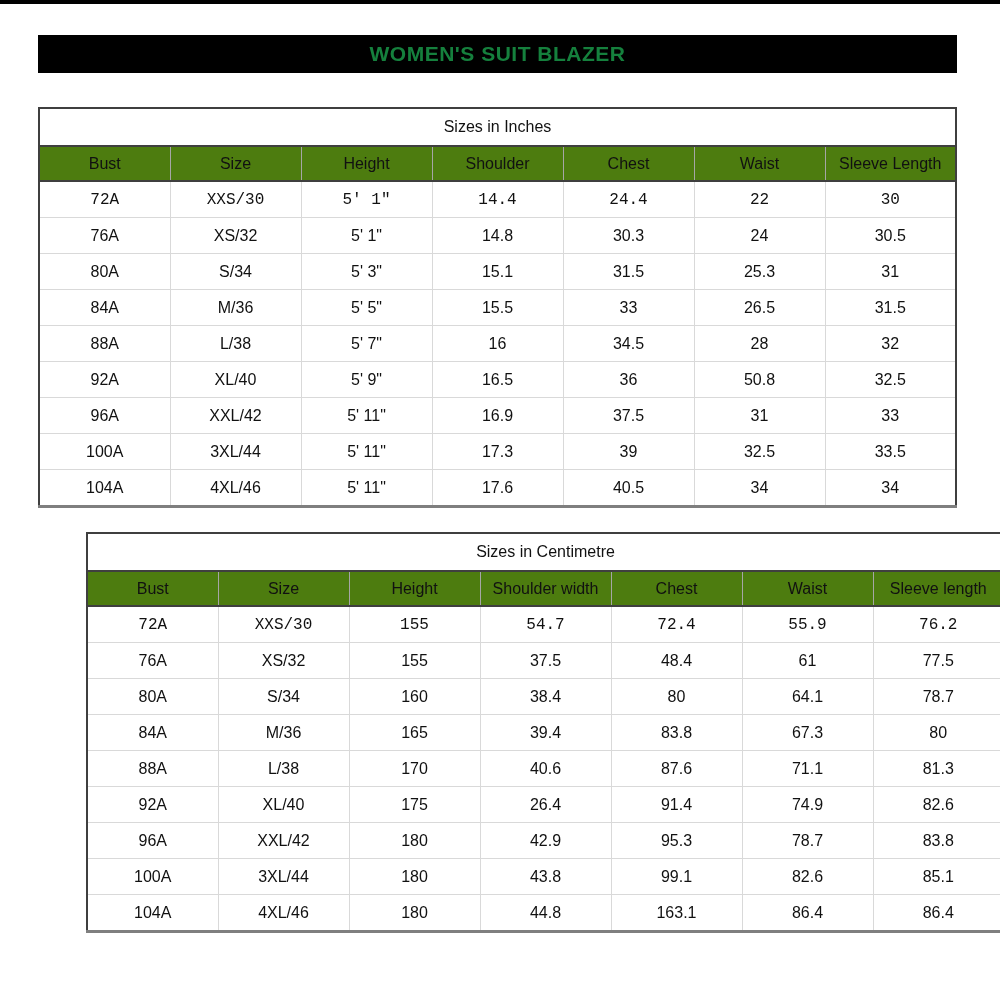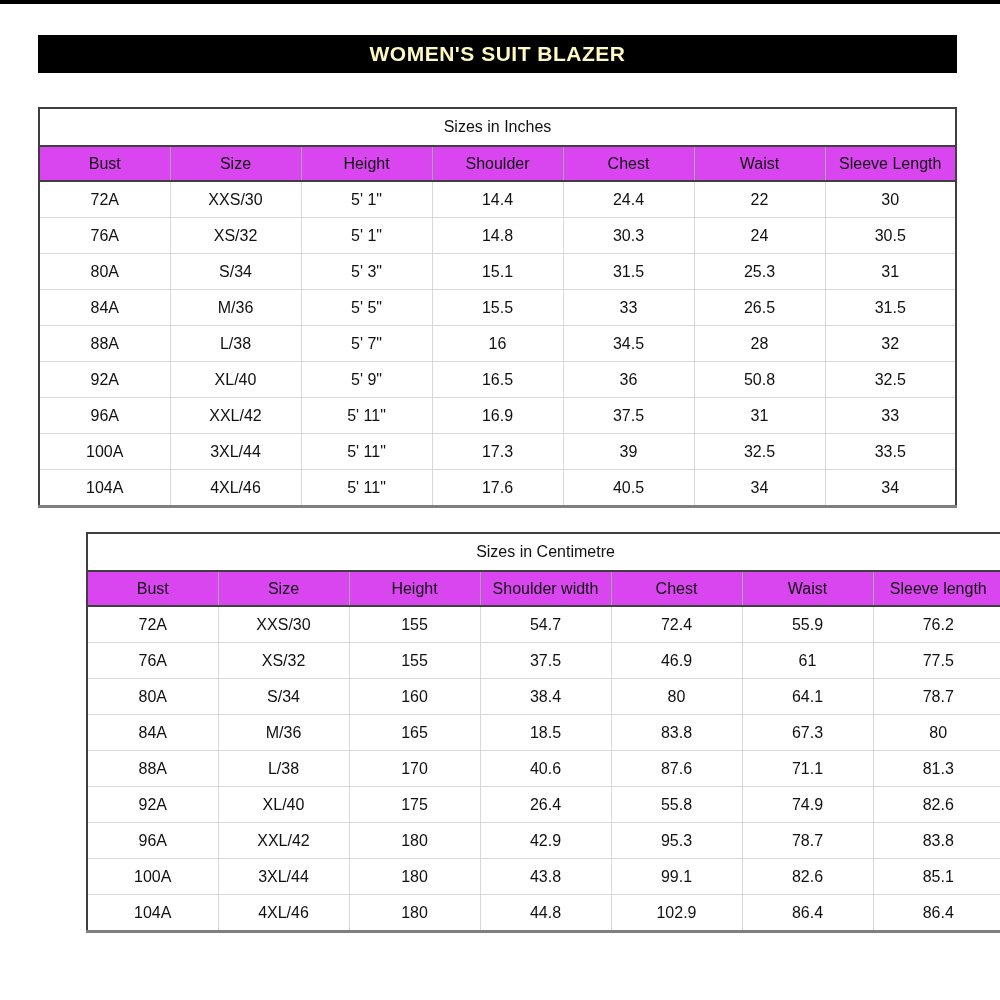--- a/index.html
+++ b/index.html
@@ -23,21 +23,21 @@
     height: 4px;
     background: #000000;
   }
   .banner {
     position: absolute;
     top: 35px;
     left: 38px;
     width: 919px;
     height: 38px;
     background: #000000;
-    color: #fef9c3;
+    color: #15803d;
     display: flex;
     align-items: center;
     justify-content: center;
     font-size: 21px;
     font-weight: bold;
     letter-spacing: 0.5px;
   }
   table.size-table {
     position: absolute;
     left: 38px;
@@ -56,37 +56,37 @@
   #table-cm     { top: 532px; margin-left: 48px; }
   tr.caption-row td {
     height: 34px;
     text-align: center;
     background: #ffffff;
     border-bottom: 2px solid #3f3f3f;
     font-size: 16px;
   }
   tr.head-row th {
     height: 31px;
-    background: #d946ef;
+    background: #4d7c0f;
     font-weight: normal;
     text-align: center;
     border-bottom: 2px solid #3f3f3f;
     border-left: 1px solid #a6a6a6;
     font-size: 16px;
     width: 14.2857%;
   }
   tr.head-row th:first-child { border-left: none; }
   tbody td {
     height: 33px;
     text-align: center;
     border-top: 1px solid #d9d9d9;
     border-left: 1px solid #d9d9d9;
     background: #ffffff;
   }
-  tbody tr:first-child td { border-top: none; }
+  tbody tr:first-child td { border-top: none; font-family: Liberation Mono, monospace; }
   tbody td:first-child { border-left: none; }
 </style>
 </head>
 <body>
 
 <div class="page">
 
   <div class="top-strip"></div>
 
   <div class="banner">
@@ -216,57 +216,57 @@
           <td>54.7</td>
           <td>72.4</td>
           <td>55.9</td>
           <td>76.2</td>
         </tr>
         <tr>
           <td>76A</td>
           <td>XS/32</td>
           <td>155</td>
           <td>37.5</td>
-          <td>46.9</td>
+          <td>48.4</td>
           <td>61</td>
           <td>77.5</td>
         </tr>
         <tr>
           <td>80A</td>
           <td>S/34</td>
           <td>160</td>
           <td>38.4</td>
           <td>80</td>
           <td>64.1</td>
           <td>78.7</td>
         </tr>
         <tr>
           <td>84A</td>
           <td>M/36</td>
           <td>165</td>
-          <td>18.5</td>
+          <td>39.4</td>
           <td>83.8</td>
           <td>67.3</td>
           <td>80</td>
         </tr>
         <tr>
           <td>88A</td>
           <td>L/38</td>
           <td>170</td>
           <td>40.6</td>
           <td>87.6</td>
           <td>71.1</td>
           <td>81.3</td>
         </tr>
         <tr>
           <td>92A</td>
           <td>XL/40</td>
           <td>175</td>
           <td>26.4</td>
-          <td>55.8</td>
+          <td>91.4</td>
           <td>74.9</td>
           <td>82.6</td>
         </tr>
         <tr>
           <td>96A</td>
           <td>XXL/42</td>
           <td>180</td>
           <td>42.9</td>
           <td>95.3</td>
           <td>78.7</td>
@@ -279,20 +279,20 @@
           <td>43.8</td>
           <td>99.1</td>
           <td>82.6</td>
           <td>85.1</td>
         </tr>
         <tr>
           <td>104A</td>
           <td>4XL/46</td>
           <td>180</td>
           <td>44.8</td>
-          <td>102.9</td>
+          <td>163.1</td>
           <td>86.4</td>
           <td>86.4</td>
         </tr>
       </tbody>
   </table>
 
 </div>
 
 </body></html>

